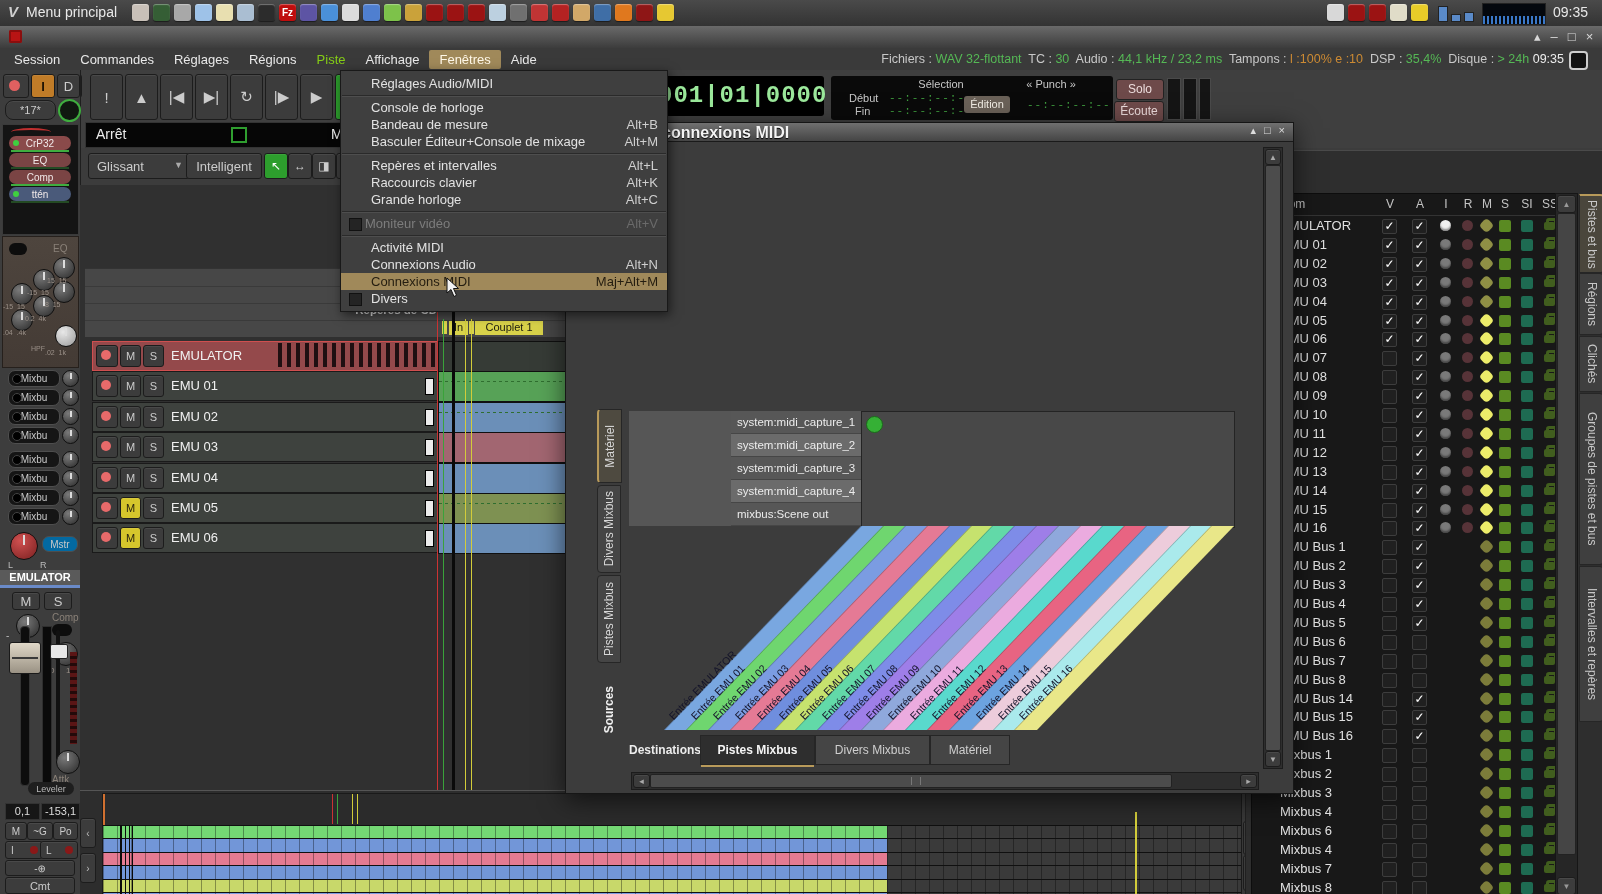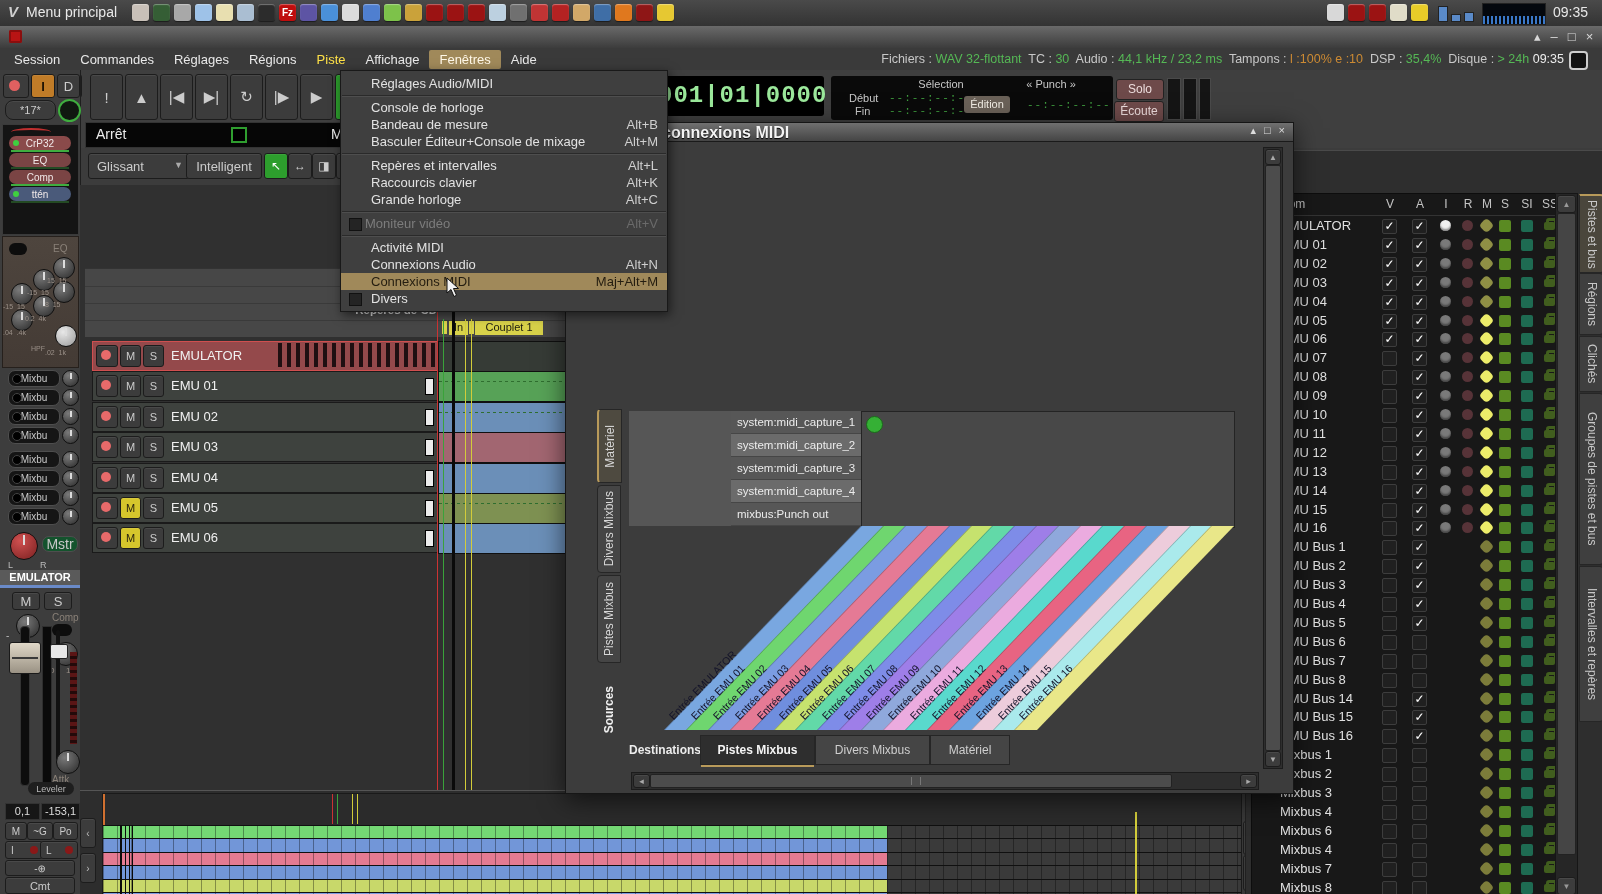--- a/index.html
+++ b/index.html
@@ -103,21 +103,21 @@
         <span>×</span>
       </div>
   </div>
 
   <div class="abs" style="left:0;top:48px;width:1602px;height:22px;background:#3a3a3a;border-bottom:1px solid #262626;">
     <div id="menu-items" style="position:absolute;left:4px;top:0;display:flex;height:22px;align-items:center;">
         <div style="padding: 2px 10px; border-radius: 2px; color: rgb(232, 232, 232);">Session</div>
         <div style="padding: 2px 10px; border-radius: 2px; color: rgb(232, 232, 232);">Commandes</div>
         <div style="padding: 2px 10px; border-radius: 2px; color: rgb(232, 232, 232);">Réglages</div>
         <div style="padding: 2px 10px; border-radius: 2px; color: rgb(232, 232, 232);">Régions</div>
-        <div style="padding: 2px 10px; border-radius: 2px; color: #fde047;">Piste</div>
+        <div style="padding: 2px 10px; border-radius: 2px; color: #84cc16;">Piste</div>
         <div style="padding: 2px 10px; border-radius: 2px; color: rgb(232, 232, 232);">Affichage</div>
         <div style="padding: 2px 10px; border-radius: 2px; color: rgb(255, 248, 232); background: rgb(160, 137, 90);">Fenêtres</div>
         <div style="padding: 2px 10px; border-radius: 2px; color: rgb(232, 232, 232);">Aide</div>
       </div>
     <div id="status-line" style="position:absolute;right:38px;top:0;height:22px;line-height:22px;font-size:12.5px;white-space:pre;"><span style="color: rgb(200, 200, 200);">Fichiers : </span><span style="color: rgb(85, 184, 85);">WAV 32-flottant</span><span style="color: rgb(200, 200, 200);">  TC : </span><span style="color: rgb(85, 184, 85);">30</span><span style="color: rgb(200, 200, 200);">  Audio : </span><span style="color: rgb(85, 184, 85);">44,1 kHz / 23,2 ms</span><span style="color: rgb(200, 200, 200);">  Tampons : </span><span style="color: rgb(204, 138, 51);">l :100% e :10</span><span style="color: rgb(200, 200, 200);">  DSP : </span><span style="color: rgb(85, 184, 85);">35,4%</span><span style="color: rgb(200, 200, 200);">  Disque : </span><span style="color: rgb(85, 184, 85);">&gt; 24h</span><span style="color: rgb(236, 236, 236);"> 09:35</span></div>
     <div class="abs" style="right:14px;top:3px;width:15px;height:15px;border:2px solid #ccc;border-radius:4px;background:#111;"></div>
   </div>
 
   <div class="abs" style="left:80px;top:70px;width:1522px;height:78px;background:#3f3f3f;border-bottom:1px solid #2a2a2a;"></div>
   <div id="transport" class="abs" style="left:0;top:70px;width:1602px;height:78px;">
@@ -221,21 +221,21 @@
       <div class="knob" style="position: absolute; left: 62px; top: 381px; width: 15px; height: 15px;"></div>
       <div style="position: absolute; left: 8px; top: 400px; width: 50px; height: 15px; background: rgb(21, 21, 21); border: 1px solid rgb(78, 78, 78); border-radius: 7px; color: rgb(200, 200, 200); font-size: 10px; display: flex; align-items: center; justify-content: center;">Mixbu<div style="position: absolute; left: 3px; top: 3px; width: 8px; height: 8px; border-radius: 50%; background: rgb(0, 0, 0); border: 1px solid rgb(68, 68, 68);"></div></div>
       <div class="knob" style="position: absolute; left: 62px; top: 400px; width: 15px; height: 15px;"></div>
       <div style="position: absolute; left: 8px; top: 419px; width: 50px; height: 15px; background: rgb(21, 21, 21); border: 1px solid rgb(78, 78, 78); border-radius: 7px; color: rgb(200, 200, 200); font-size: 10px; display: flex; align-items: center; justify-content: center;">Mixbu<div style="position: absolute; left: 3px; top: 3px; width: 8px; height: 8px; border-radius: 50%; background: rgb(0, 0, 0); border: 1px solid rgb(68, 68, 68);"></div></div>
       <div class="knob" style="position: absolute; left: 62px; top: 419px; width: 15px; height: 15px;"></div>
       <div style="position: absolute; left: 8px; top: 438px; width: 50px; height: 15px; background: rgb(21, 21, 21); border: 1px solid rgb(78, 78, 78); border-radius: 7px; color: rgb(200, 200, 200); font-size: 10px; display: flex; align-items: center; justify-content: center;">Mixbu<div style="position: absolute; left: 3px; top: 3px; width: 8px; height: 8px; border-radius: 50%; background: rgb(0, 0, 0); border: 1px solid rgb(68, 68, 68);"></div></div>
       <div class="knob" style="position: absolute; left: 62px; top: 438px; width: 15px; height: 15px;"></div>
       <div class="knob" style="position: absolute; left: 10px; top: 462px; width: 26px; height: 26px; background: radial-gradient(circle at 35% 30%, rgb(208, 80, 80), rgb(122, 32, 32));"></div>
       <div style="position: absolute; left: 8px; top: 490px; font-size: 9px; color: rgb(187, 187, 187);">L</div>
       <div style="position: absolute; left: 40px; top: 490px; font-size: 9px; color: rgb(187, 187, 187);">R</div>
-      <div style="position: absolute; left: 42px; top: 466px; width: 34px; height: 14px; background: #14532d; border: 1px solid rgb(78, 78, 78); border-radius: 7px; color: rgb(200, 200, 200); font-size: 14px; display: flex; align-items: center; justify-content: center;">Mstr</div>
+      <div style="position: absolute; left: 42px; top: 466px; width: 34px; height: 14px; background: #0369a1; border: 1px solid rgb(78, 78, 78); border-radius: 7px; color: rgb(200, 200, 200); font-size: 10px; display: flex; align-items: center; justify-content: center;">Mstr</div>
       <div style="position: absolute; left: 0px; top: 500px; width: 80px; height: 15px; background: rgb(90, 90, 90); color: rgb(255, 255, 255); font-weight: bold; font-size: 11px; text-align: center; line-height: 15px;">EMULATOR</div>
       <div style="position: absolute; left: 0px; top: 515px; width: 80px; height: 3px; background: rgb(106, 138, 200);"></div>
       <div class="btn" style="position: absolute; left: 12px; top: 522px; width: 26px; height: 16px;">M</div>
       <div class="btn" style="position: absolute; left: 44px; top: 522px; width: 26px; height: 16px;">S</div>
       <div class="knob" style="position: absolute; left: 16px; top: 544px; width: 22px; height: 22px;"></div>
       <div style="position: absolute; left: 6px; top: 560px; font-size: 10px; color: rgb(187, 187, 187);">-</div>
       <div style="position: absolute; left: 42px; top: 560px; font-size: 10px; color: rgb(187, 187, 187);">+</div>
       <div style="position: absolute; left: 52px; top: 542px; font-size: 10px; color: rgb(138, 129, 120);">Comp</div>
       <div style="position: absolute; left: 52px; top: 554px; width: 20px; height: 12px; background: rgb(13, 13, 13); border-radius: 6px;"></div>
       <div class="knob" style="position: absolute; left: 54px; top: 572px; width: 22px; height: 22px;"></div>
@@ -804,21 +804,21 @@
           <span class="vup">Pistes Mixbus</span>
         </div>
         <div style="position: absolute; left: 33px; top: 524px; width: 20px; height: 90px; color: rgb(240, 240, 240); font-weight: bold; font-size: 12px; display: flex; align-items: center; justify-content: center;">
           <span class="vup">Sources</span>
         </div>
         <div style="position: absolute; left: 63px; top: 270px; width: 102px; height: 115px; background: rgb(86, 86, 86);"></div>
         <div style="position: absolute; left: 165px; top: 270px; width: 130px; height: 23px; background: rgb(87, 87, 87); border-bottom: 1px solid rgb(70, 70, 70); color: rgb(236, 236, 236); font-size: 11.5px; line-height: 23px; padding-left: 6px; box-sizing: border-box; white-space: nowrap;">system:midi_capture_1</div>
         <div style="position: absolute; left: 165px; top: 293px; width: 130px; height: 23px; background: rgb(107, 107, 107); border-bottom: 1px solid rgb(70, 70, 70); color: rgb(236, 236, 236); font-size: 11.5px; line-height: 23px; padding-left: 6px; box-sizing: border-box; white-space: nowrap;">system:midi_capture_2</div>
         <div style="position: absolute; left: 165px; top: 316px; width: 130px; height: 23px; background: rgb(87, 87, 87); border-bottom: 1px solid rgb(70, 70, 70); color: rgb(236, 236, 236); font-size: 11.5px; line-height: 23px; padding-left: 6px; box-sizing: border-box; white-space: nowrap;">system:midi_capture_3</div>
         <div style="position: absolute; left: 165px; top: 339px; width: 130px; height: 23px; background: rgb(107, 107, 107); border-bottom: 1px solid rgb(70, 70, 70); color: rgb(236, 236, 236); font-size: 11.5px; line-height: 23px; padding-left: 6px; box-sizing: border-box; white-space: nowrap;">system:midi_capture_4</div>
-        <div style="position: absolute; left: 165px; top: 362px; width: 130px; height: 23px; background: rgb(87, 87, 87); border-bottom: 1px solid rgb(70, 70, 70); color: rgb(236, 236, 236); font-size: 11.5px; line-height: 23px; padding-left: 6px; box-sizing: border-box; white-space: nowrap;">mixbus:Punch out</div>
+        <div style="position: absolute; left: 165px; top: 362px; width: 130px; height: 23px; background: rgb(87, 87, 87); border-bottom: 1px solid rgb(70, 70, 70); color: rgb(236, 236, 236); font-size: 11.5px; line-height: 23px; padding-left: 6px; box-sizing: border-box; white-space: nowrap;">mixbus:Scene out</div>
         <div class="grid-lines" style="position: absolute; left: 295px; top: 270px; width: 372px; height: 115px; background: rgb(72, 72, 72); border: 1px solid rgb(36, 36, 36);">
           <div style="position: absolute; left: 4px; top: 4px; width: 15px; height: 15px; border-radius: 50%; background: rgb(53, 176, 53); border: 1px solid rgb(26, 106, 26);"></div>
         </div>
         <div style="position: absolute; left: 0px; top: 385px; width: 725px; height: 204px; overflow: hidden;">
           <div style="position: absolute; left: 295px; top: 0px; width: 22px; height: 204px; background: rgb(121, 167, 224); border-left: 1px solid rgba(0, 0, 0, 0.25); transform: skewX(-44deg); transform-origin: 0px 0px;"></div>
           <div style="position: absolute; left: 109px; top: 184px; transform: rotate(-46deg); transform-origin: 0px 100%; font-size: 10.5px; color: rgb(20, 20, 42); white-space: nowrap;">Entrée EMULATOR</div>
           <div style="position: absolute; left: 316.9px; top: 0px; width: 22px; height: 204px; background: rgb(111, 214, 111); border-left: 1px solid rgba(0, 0, 0, 0.25); transform: skewX(-44deg); transform-origin: 0px 0px;"></div>
           <div style="position: absolute; left: 130.9px; top: 184px; transform: rotate(-46deg); transform-origin: 0px 100%; font-size: 10.5px; color: rgb(20, 20, 42); white-space: nowrap;">Entrée EMU 01</div>
           <div style="position: absolute; left: 338.8px; top: 0px; width: 22px; height: 204px; background: rgb(123, 156, 226); border-left: 1px solid rgba(0, 0, 0, 0.25); transform: skewX(-44deg); transform-origin: 0px 0px;"></div>
           <div style="position: absolute; left: 152.8px; top: 184px; transform: rotate(-46deg); transform-origin: 0px 100%; font-size: 10.5px; color: rgb(20, 20, 42); white-space: nowrap;">Entrée EMU 02</div>

